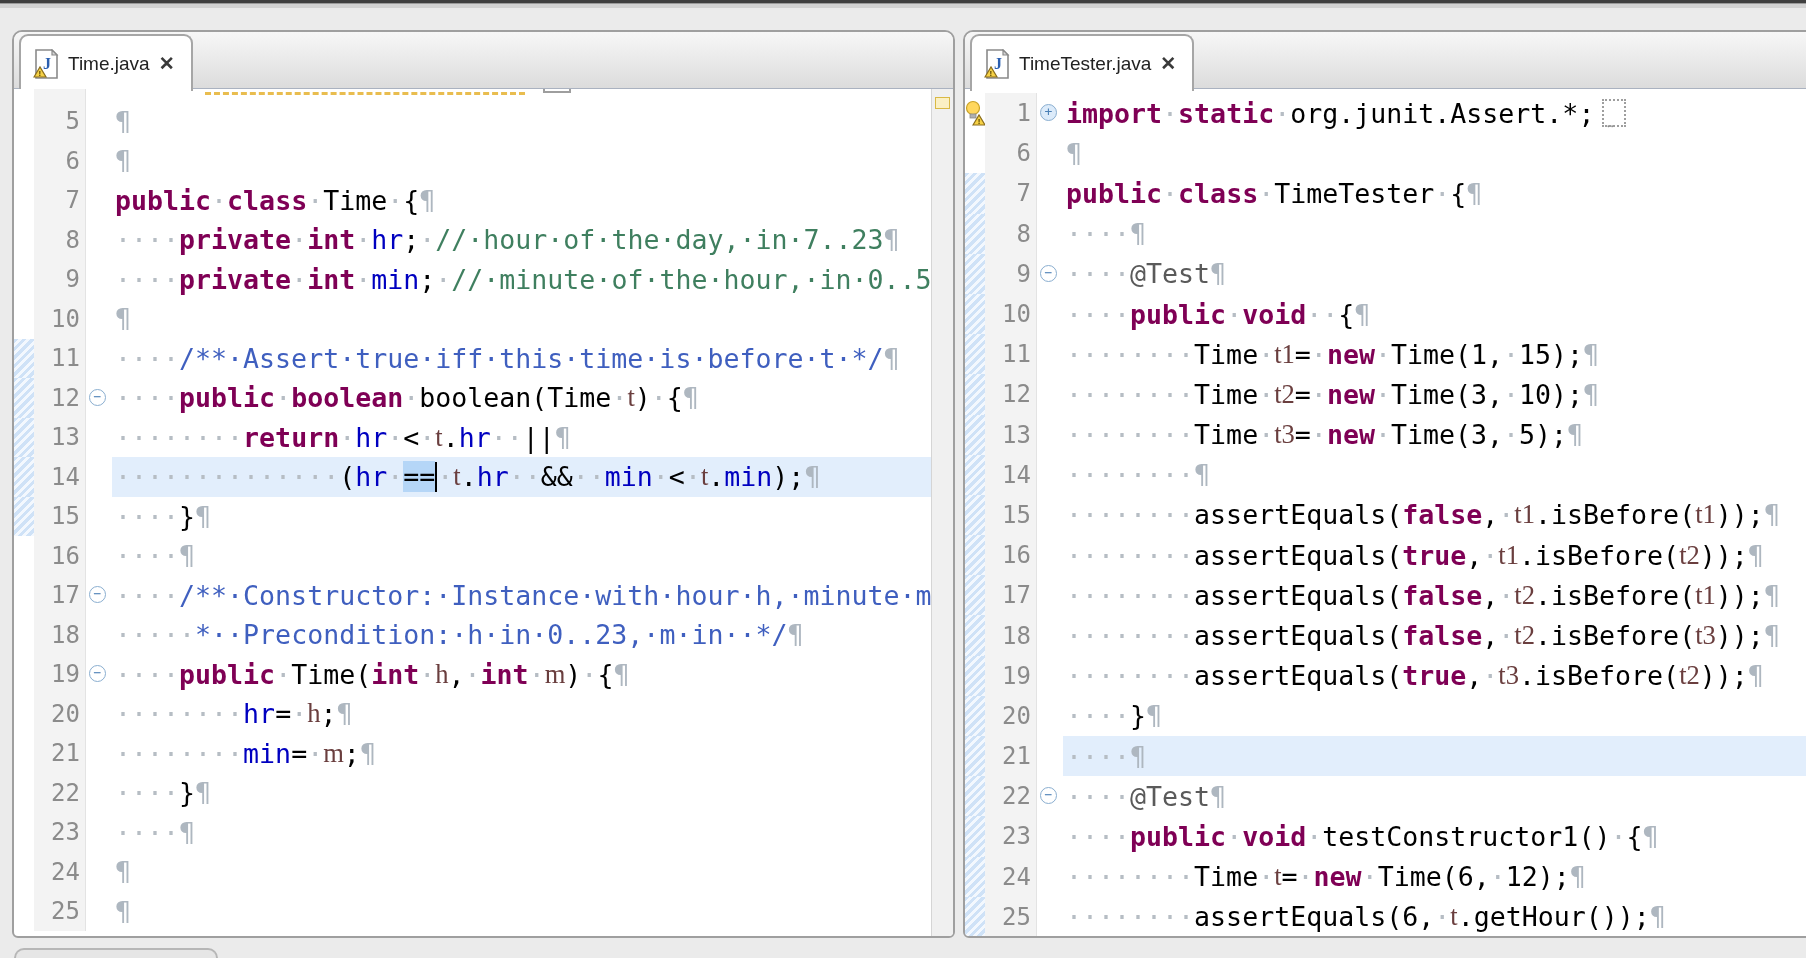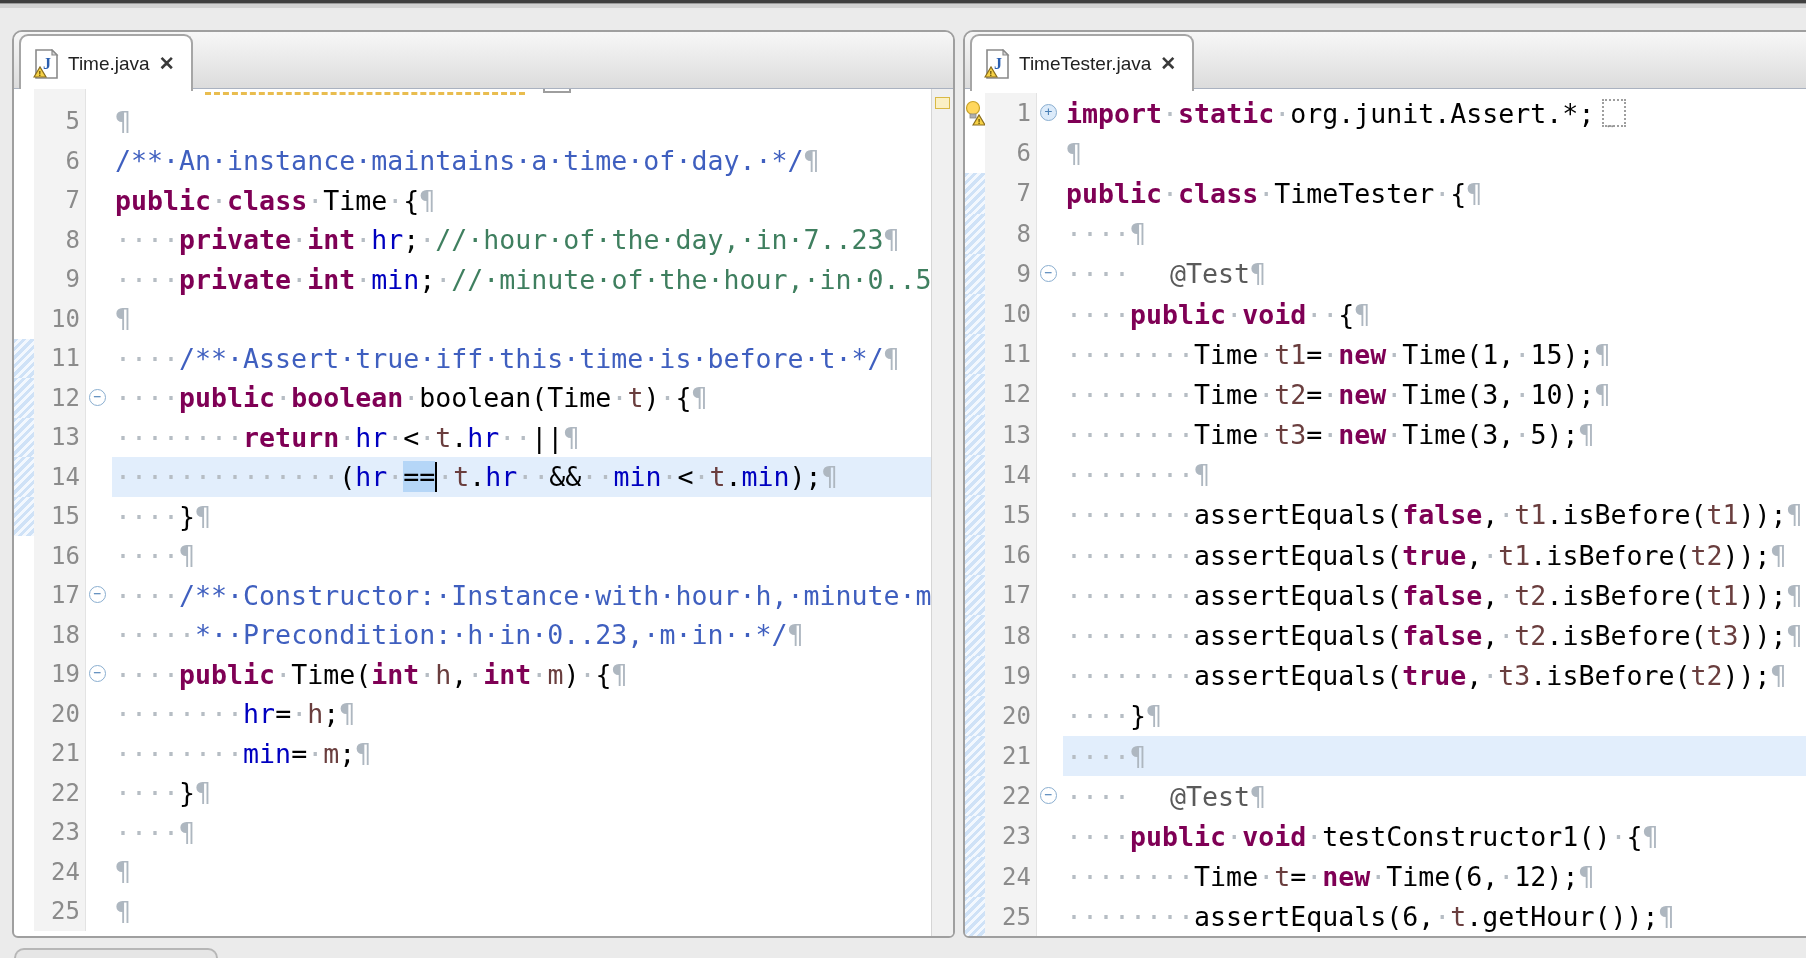--- a/index.html
+++ b/index.html
@@ -37,22 +37,22 @@
     border:1px solid #8aaed0;border-radius:50%;box-sizing:border-box;background:#fff;color:#4a7fb5;
     font:13px/14px "DejaVu Sans Mono",monospace;text-align:center;}
   .fold-marker.plus{background:#dcebfa;}
   .text{flex:1;align-self:stretch;display:flex;align-items:center;white-space:pre;overflow:hidden;
     padding-left:3px;font-family:"DejaVu Sans Mono",monospace;font-size:26.6px;color:var(--pl);}
   .text.hl{background:var(--hlc);}
   .tk-kw{color:var(--kw);font-weight:bold;}
   .tk-jd{color:var(--jd);}
   .tk-cm{color:var(--cm);}
   .tk-fld{color:var(--fld);}
-  .tk-var{color:var(--lv);}
-  .tk-ann{color:var(--ann);margin-left:40px;}
+  .tk-var{color:var(--lv);font-family:Liberation Serif, serif;}
+  .tk-ann{color:var(--ann);}
   .tk-pl{color:var(--pl);}
   .tk-it{color:var(--pl);}
   .tk-ws{color:var(--wsc);}
   .tk-pil{color:#aeb7c0;}
   .tk-sel{background:var(--selc);color:#000;}
   .cursor{display:inline-block;width:2px;height:30px;background:#000;vertical-align:middle;}
   .fbox{display:inline-block;width:24px;height:28px;border:2px dotted #9e9e9e;margin-left:8px;
     vertical-align:middle;box-sizing:border-box;position:relative;}
   .fbox:after{content:"‥";position:absolute;left:2px;bottom:-6px;font-size:14px;color:#888;}
   .warnline{display:inline-block;width:320px;height:24px;margin-left:26px;
@@ -101,21 +101,21 @@
           <div class="row">
             <div class="annot"></div>
             <div class="num">5</div>
             <div class="fold"></div>
             <div class="text"><span class="tk-pil">¶</span></div>
           </div>
           <div class="row">
             <div class="annot"></div>
             <div class="num">6</div>
             <div class="fold"></div>
-            <div class="text"><span class="tk-jd">/**·An·instance·maintains·a·time·of·day.·*/</span><span class="tk-pil">¶</span></div>
+            <div class="text"><span class="tk-pil">¶</span></div>
           </div>
           <div class="row">
             <div class="annot"></div>
             <div class="num">7</div>
             <div class="fold"></div>
             <div class="text"><span class="tk-kw">public</span><span class="tk-ws">·</span><span class="tk-kw">class</span><span class="tk-ws">·</span><span class="tk-pl">Time</span><span class="tk-ws">·</span><span class="tk-pl">{</span><span class="tk-pil">¶</span></div>
           </div>
           <div class="row">
             <div class="annot"></div>
             <div class="num">8</div>

